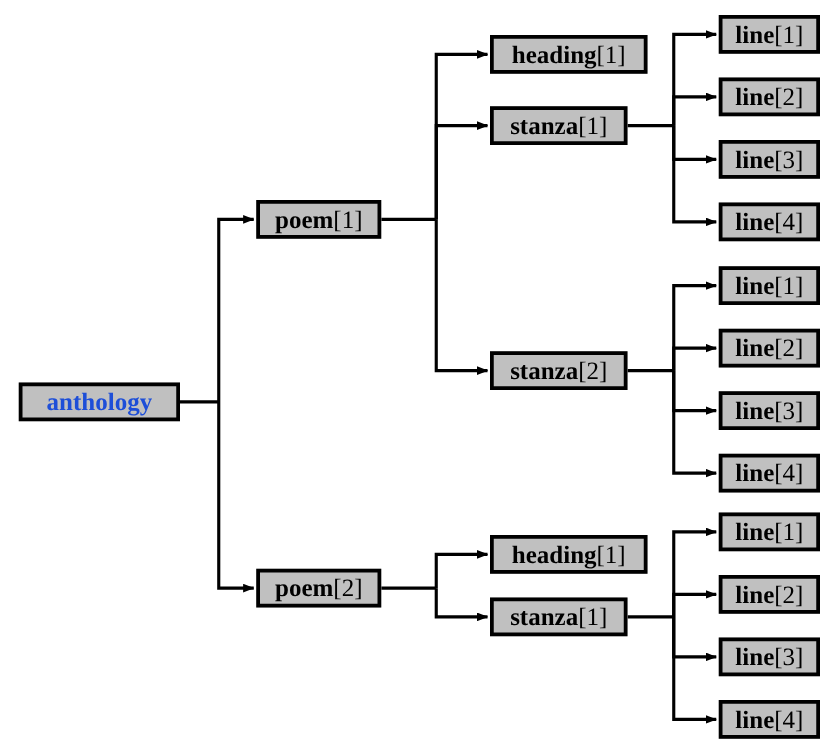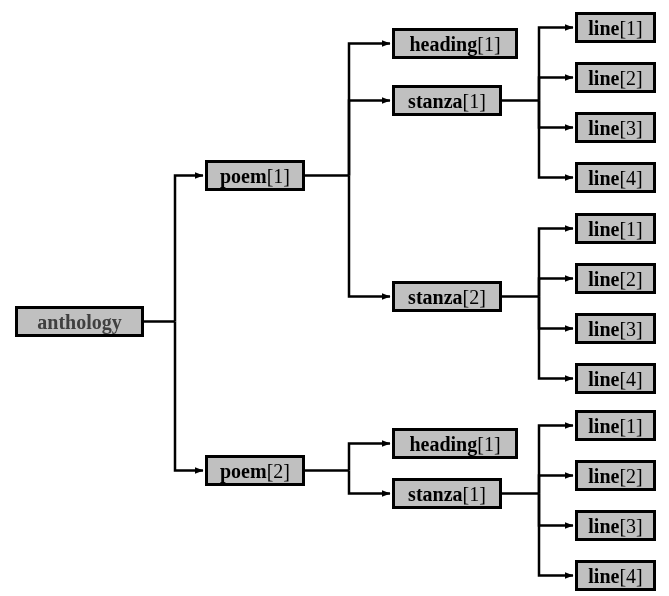--- a/index.html
+++ b/index.html
@@ -77,21 +77,21 @@
         <path d="M 349 470.5 L 349 443.5 L 390 443.5" marker-end="url(#arrowhead)"></path>
         <path d="M 349 470.5 L 349 493.5 L 390 493.5" marker-end="url(#arrowhead)"></path>
         <path d="M 502 493.5 L 539 493.5"></path>
         <path d="M 539 493.5 L 539 425.5 L 573 425.5" marker-end="url(#arrowhead)"></path>
         <path d="M 539 493.5 L 539 475.5 L 573 475.5" marker-end="url(#arrowhead)"></path>
         <path d="M 539 493.5 L 539 525.5 L 573 525.5" marker-end="url(#arrowhead)"></path>
         <path d="M 539 493.5 L 539 575.5 L 573 575.5" marker-end="url(#arrowhead)"></path>
       </g>
   </svg>
   <div id="node-layer">
-      <div class="node" style="left: 15px; top: 306px; width: 129px; height: 31px; background: rgb(192, 192, 192); border-color: rgb(0, 0, 0); color: #404040;">
+      <div class="node" style="left: 15px; top: 306px; width: 129px; height: 31px; background: rgb(192, 192, 192); border-color: rgb(0, 0, 0); color: #1d4ed8;">
         <span class="node-name">anthology</span>
       </div>
       <div class="node" style="left: 205px; top: 160px; width: 100px; height: 31px; background: rgb(192, 192, 192); border-color: rgb(0, 0, 0); color: rgb(0, 0, 0);">
         <span class="node-name">poem</span>
         <span class="node-index">[1]</span>
       </div>
       <div class="node" style="left: 392px; top: 28px; width: 126px; height: 31px; background: rgb(192, 192, 192); border-color: rgb(0, 0, 0); color: rgb(0, 0, 0);">
         <span class="node-name">heading</span>
         <span class="node-index">[1]</span>
       </div>

